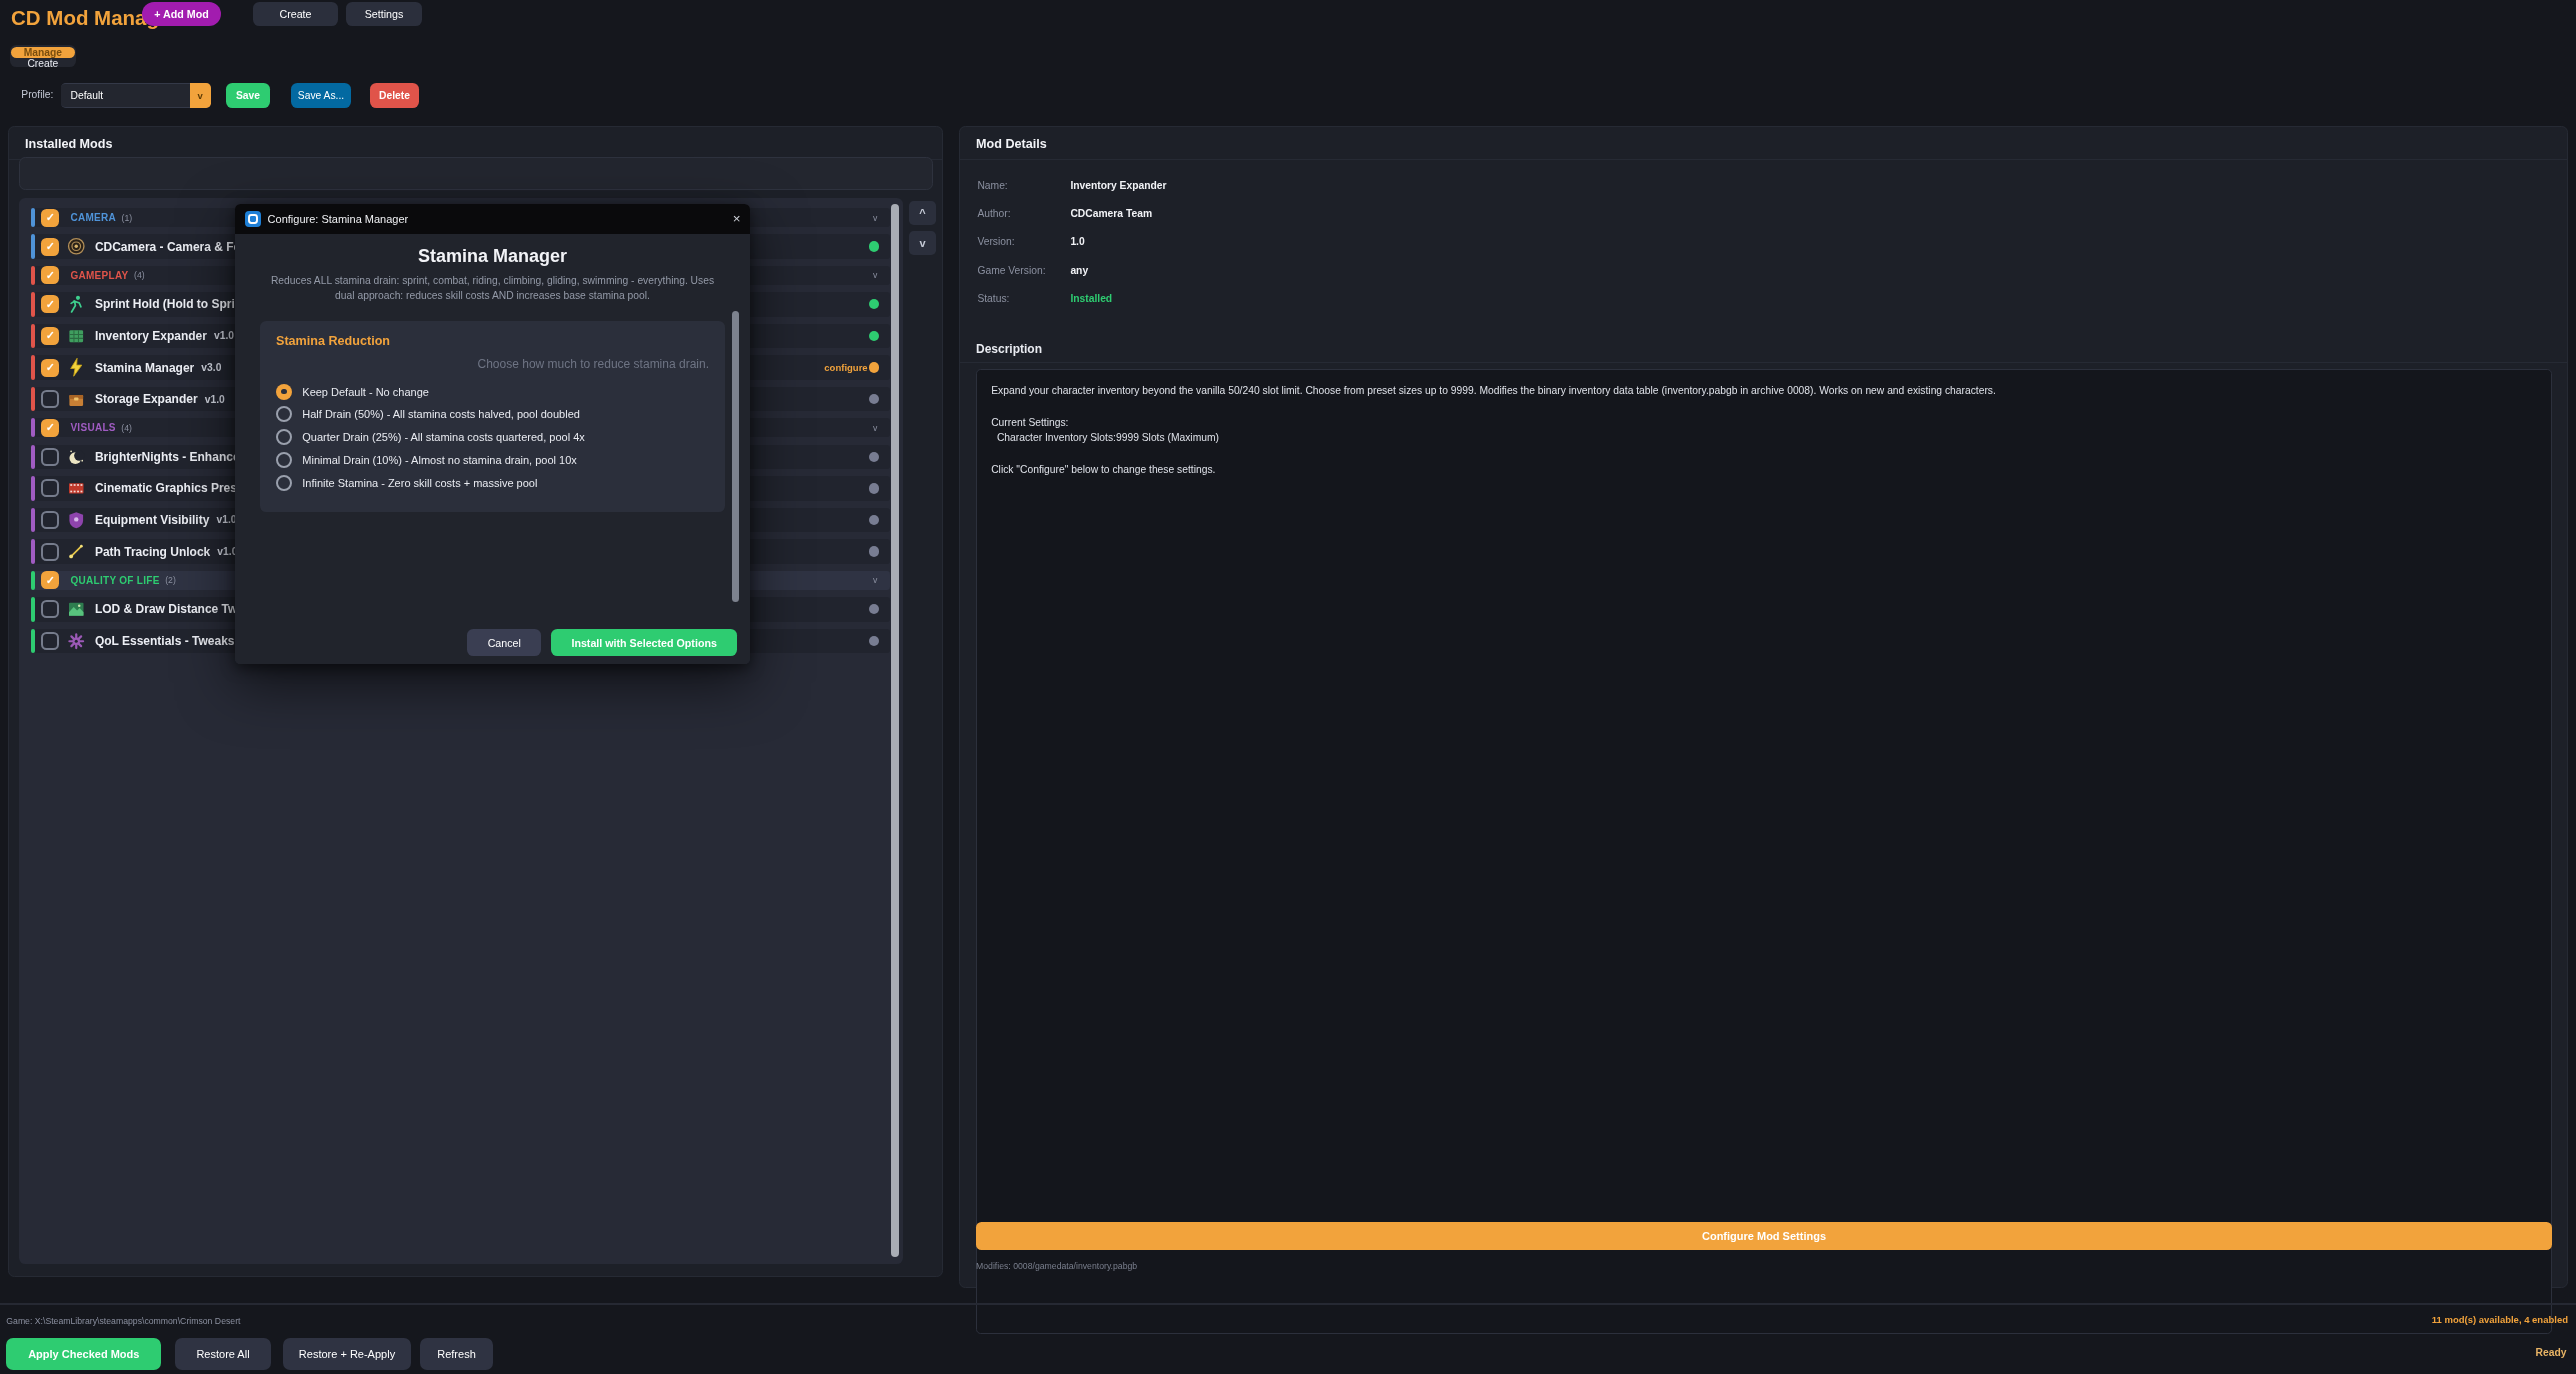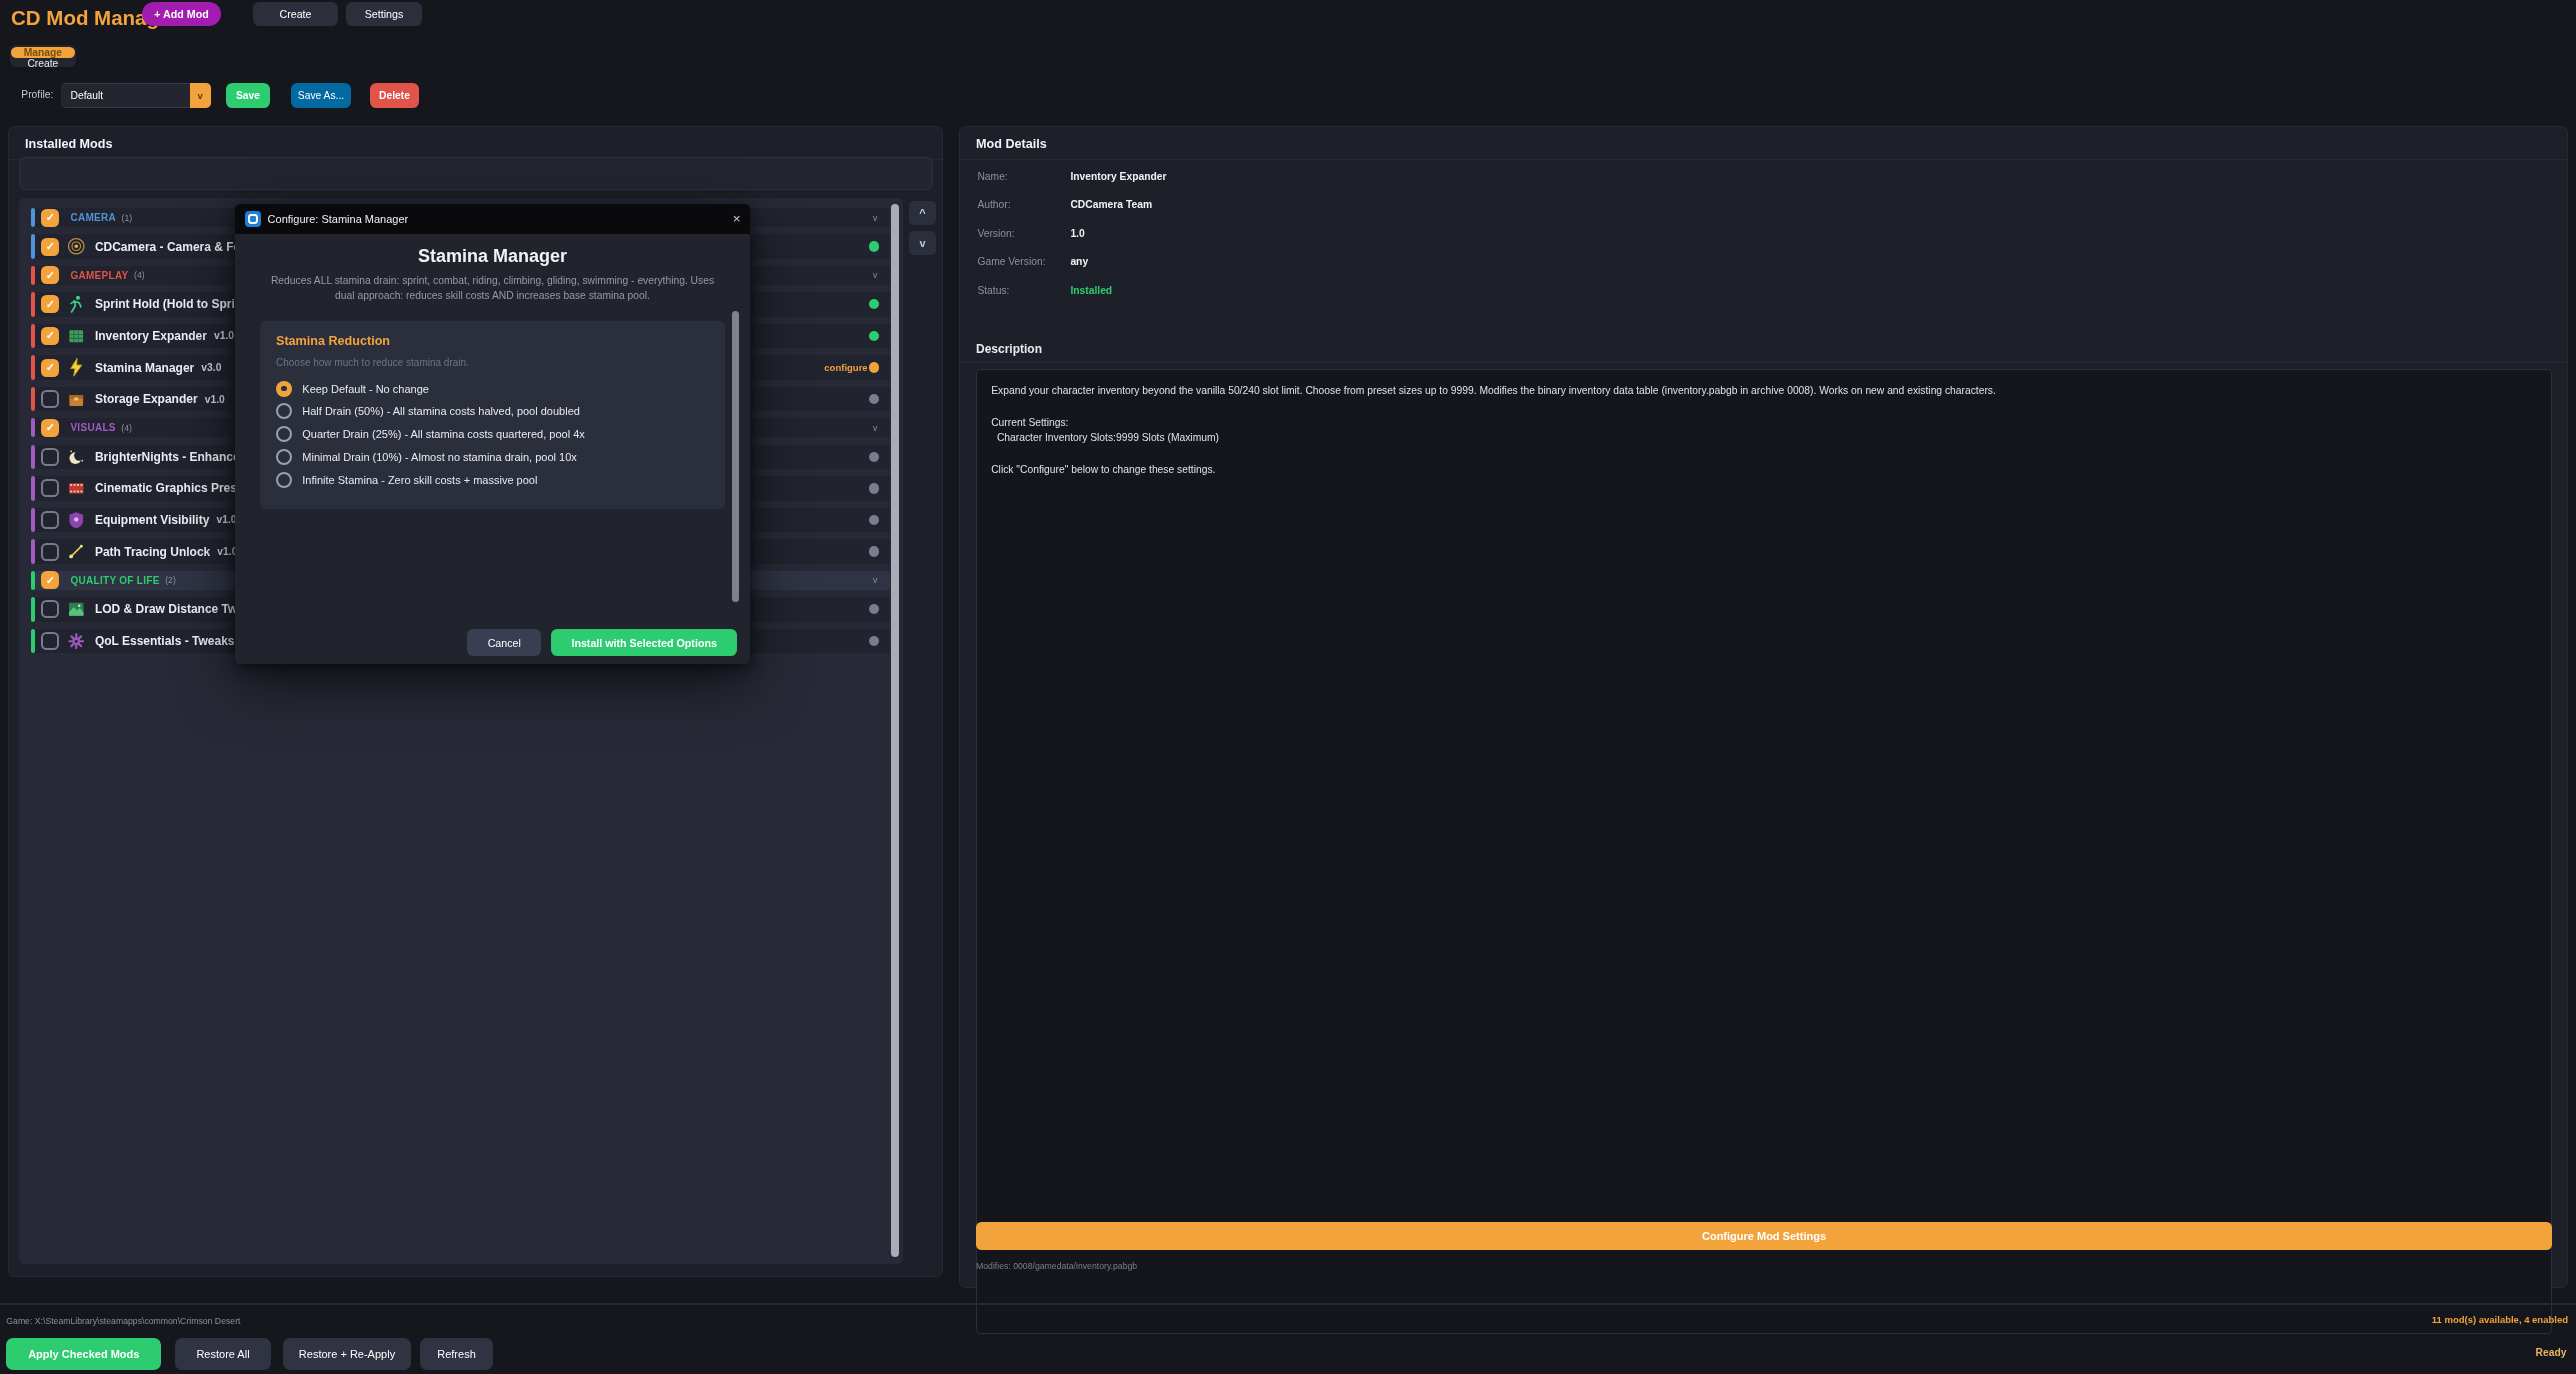--- a/index.html
+++ b/index.html
@@ -68,21 +68,21 @@
   .mod-icon { width:20.5px; height:20.5px; margin-left:6.3px; flex:0 0 auto; display:flex; align-items:center; justify-content:center; }
   .mod-name { margin-left:8.7px; font-size:12px; font-weight:bold; color:#eceef4; white-space:nowrap; }
   .mod-ver { margin-left:7.1px; font-size:10.3px; font-weight:bold; color:#cfd3dd; }
   .spacer { flex:1; }
   .configure-link { font-size:9.5px; font-weight:bold; color:#f2a33c; margin-right:1px; }
   .dot { width:10.3px; height:10.3px; border-radius:50%; margin-right:11px; flex:0 0 auto; }
   .cat-chevron { font-size:8.7px; color:#8b90a0; margin-right:12.6px; }
 
   
   .fields { position:absolute; left:0; top:44px; width:100%; }
-  .field-row { display:flex; height:28.4px; padding-left:17.4px; }
+  .field-row { display:flex; height:28.4px; align-items:center; padding-left:17.4px; }
   .f-label { width:93px; color:#8b90a0; font-size:10.3px; }
   .f-value { color:#f2f3f7; font-size:10.3px; font-weight:bold; }
   .desc-title { position:absolute; left:0; top:210px; width:100%; font-size:12px; font-weight:bold;
         padding:4.7px 0 6.3px 16px; border-bottom:0.8px solid #262a34; }
   .desc-box { position:absolute; left:16px; top:242px; width:1576px; height:965px; background:#14161c;
         border:0.8px solid #2c303c; border-radius:4.7px; padding:12.6px 14.2px; font-size:10.3px; line-height:1.55;
         color:#dfe2e9; white-space:pre-wrap; }
   .configure-btn { position:absolute; left:16px; top:1095px; width:1576px; height:28.4px; background:#f2a33c;
         border:none; border-radius:5.5px; color:#fff; font-weight:bold; font-size:11px; cursor:pointer; font-family:inherit; }
   .modifies { position:absolute; left:16px; top:1134px; font-size:8.7px; color:#7a7f8d; }
@@ -103,21 +103,21 @@
   .modal { position:absolute; left:235px; top:204px; width:515px; height:460px; border-radius:5.5px;
         box-shadow:0 19px 55px rgba(0,0,0,.6), 0 3.2px 14.2px rgba(0,0,0,.5); }
   .modal-titlebar { height:30px; background:#0a0a0c; border-radius:5.5px 5.5px 0 0; display:flex; align-items:center; padding:0 9.5px; }
   .modal-title-text { margin-left:7.1px; font-size:11px; color:#f0f1f4; }
   .modal-close { margin-left:auto; font-size:13.4px; color:#cfd3da; cursor:pointer; line-height:1; }
   .modal-body { height:430px; background:#21242c; border-radius:0 0 5.5px 5.5px; position:relative; padding-top:12px; }
   .modal-h1 { text-align:center; font-size:18px; font-weight:bold; color:#f2f3f7; }
   .modal-desc { margin:7.1px auto 0 auto; width:463px; text-align:center; font-size:10.3px; line-height:1.45; color:#949aa8; }
   .opt-box { margin:16.6px 25px 0 25px; background:#2b2f3b; border-radius:6.3px; padding:13.4px 16px 14.2px 16px; }
   .opt-heading { font-size:12.6px; font-weight:bold; color:#f2a33c; }
-  .opt-sub { margin-top:8.7px; font-size:10px; color:#6e7484; }
+  .opt-sub { margin-top:8.7px; font-size:12px; color:#6e7484;text-align:right; }
   .opt-list { margin-top:12.6px; }
   .opt-row { display:flex; align-items:center; height:16.6px; margin-bottom:6.3px; cursor:pointer; }
   .radio { width:16px; height:16px; border-radius:50%; flex:0 0 auto; display:flex; align-items:center; justify-content:center; }
   .radio.on { background:#f2a33c; }
   .radio.on::after { content:""; width:5.5px; height:5.5px; border-radius:50%; background:#2b2f3b; }
   .radio.off { border:2.4px solid #9aa0ad; }
   .opt-text { margin-left:10.3px; font-size:11px; color:#e9ebf1; font-weight:500; white-space:nowrap; }
   .modal-scrollbar { position:absolute; right:11px; top:77px; width:7.1px; height:291px; background:#7d828e; border-radius:4px; cursor:pointer; }
   .modal-footer { position:absolute; right:12.6px; bottom:8px; display:flex; gap:9.5px; }
   .m-btn { border:none; border-radius:6.3px; height:27px; font-size:10.7px; color:#fff; cursor:pointer; padding:0 20.5px; font-family:inherit; }

